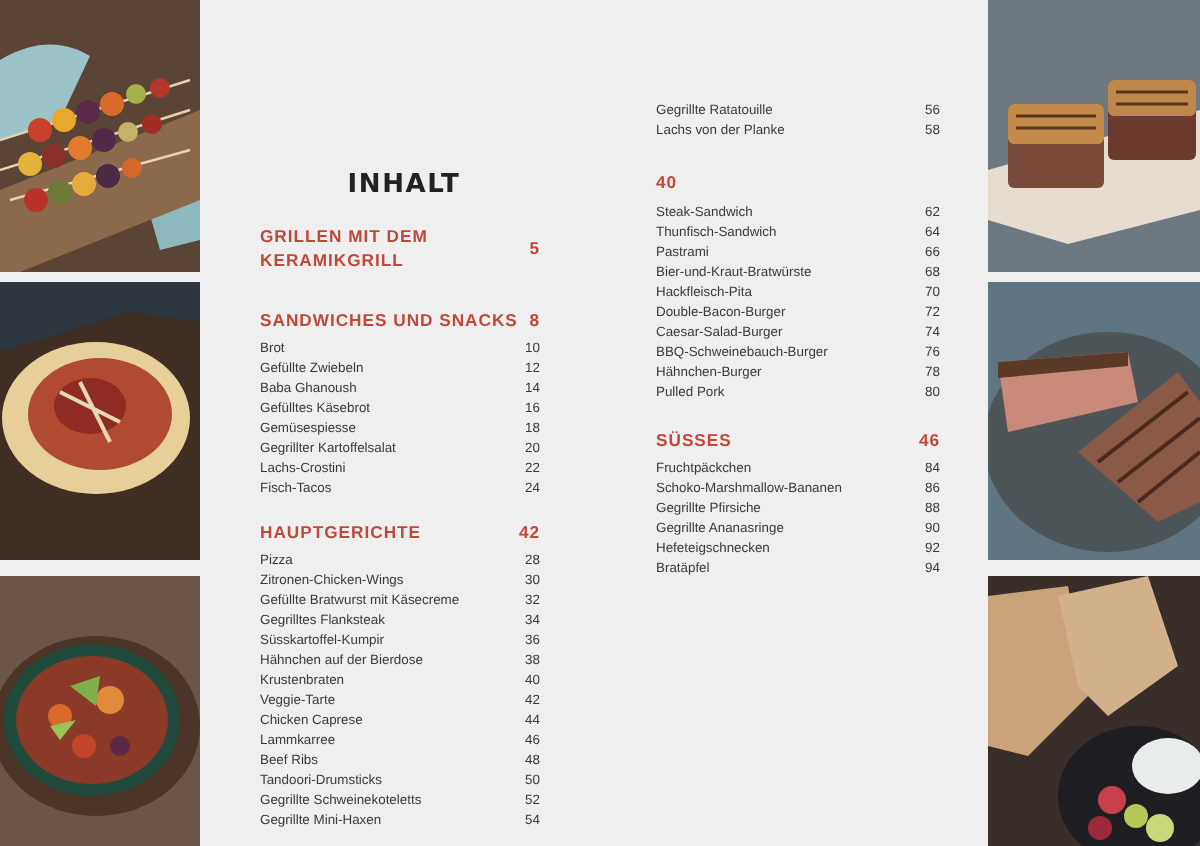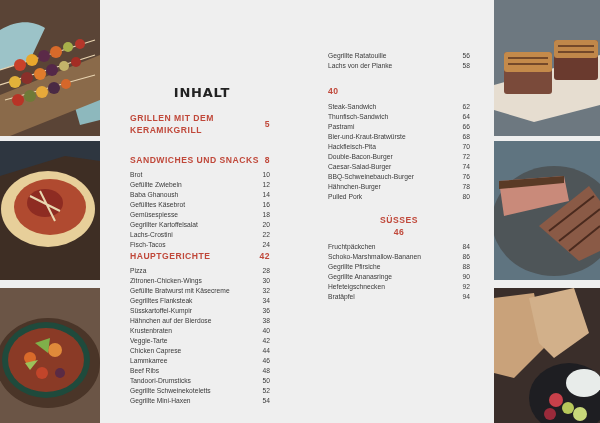--- a/index.html
+++ b/index.html
@@ -170,21 +170,21 @@
           <span>Lachs-Crostini</span>
           <span>22</span>
         </li>
       <li class="entry">
           <span>Fisch-Tacos</span>
           <span>24</span>
         </li>
     </ul>
   </div>
 
-  <div style="">
+  <div style="margin-top:10px;">
     <div class="sec" style="margin-bottom:4px;">
       <span class="t">HAUPTGERICHTE</span>
       <span>42</span>
     </div>
     <ul class="entries">
       <li class="entry">
           <span>Pizza</span>
           <span>28</span>
         </li>
       <li class="entry">
@@ -297,21 +297,21 @@
           <span>78</span>
         </li>
       <li class="entry">
           <span>Pulled Pork</span>
           <span>80</span>
         </li>
     </ul>
   </div>
 
   <div style="margin-top:12px;">
-    <div class="sec" style="margin-bottom:4px;flex-direction:column;">
+    <div class="sec" style="margin-bottom:4px;">
       <span class="t">SÜSSES</span>
       <span>46</span>
     </div>
     <ul class="entries">
       <li class="entry">
           <span>Fruchtpäckchen</span>
           <span>84</span>
         </li>
       <li class="entry">
           <span>Schoko-Marshmallow-Bananen</span>

